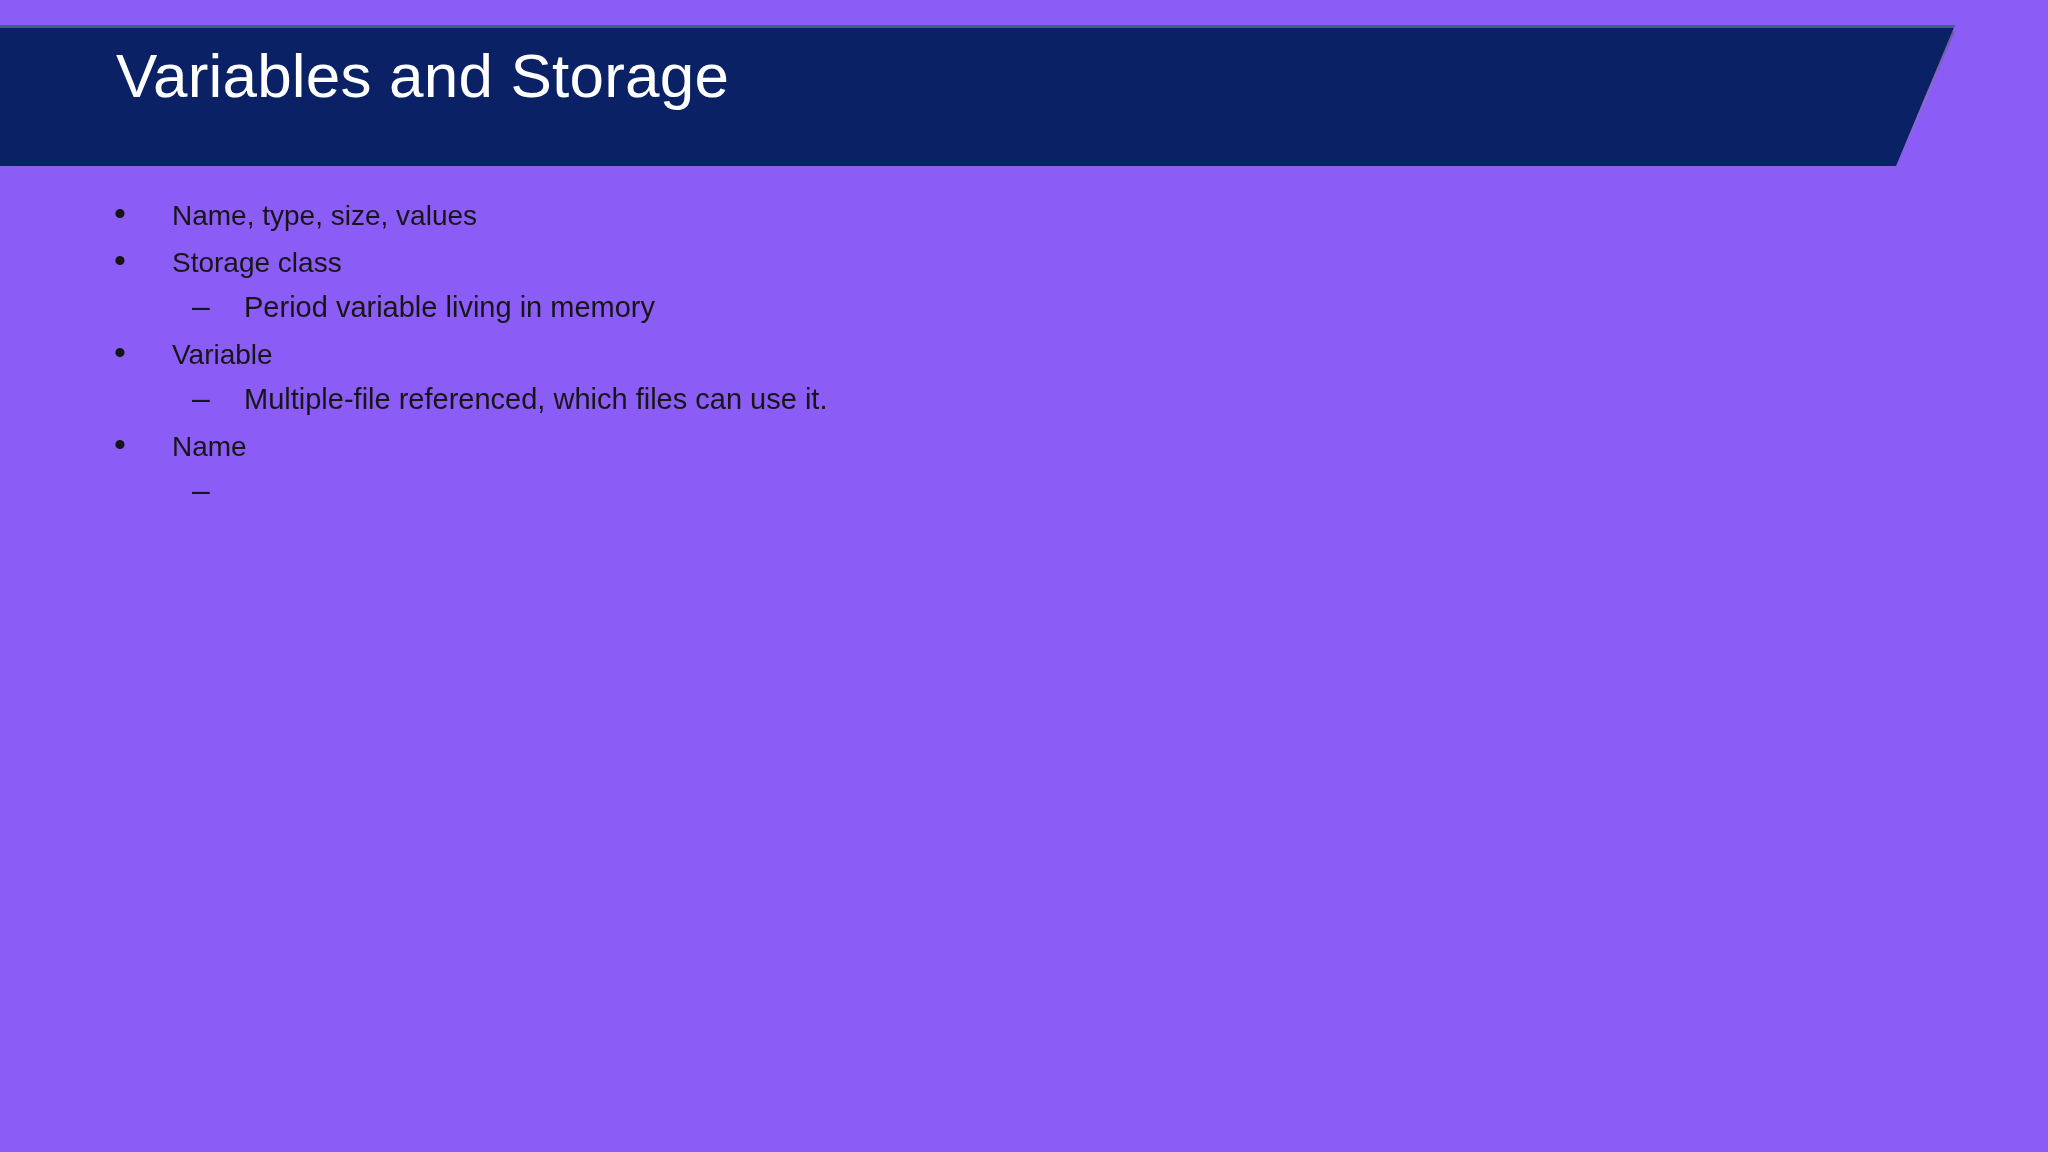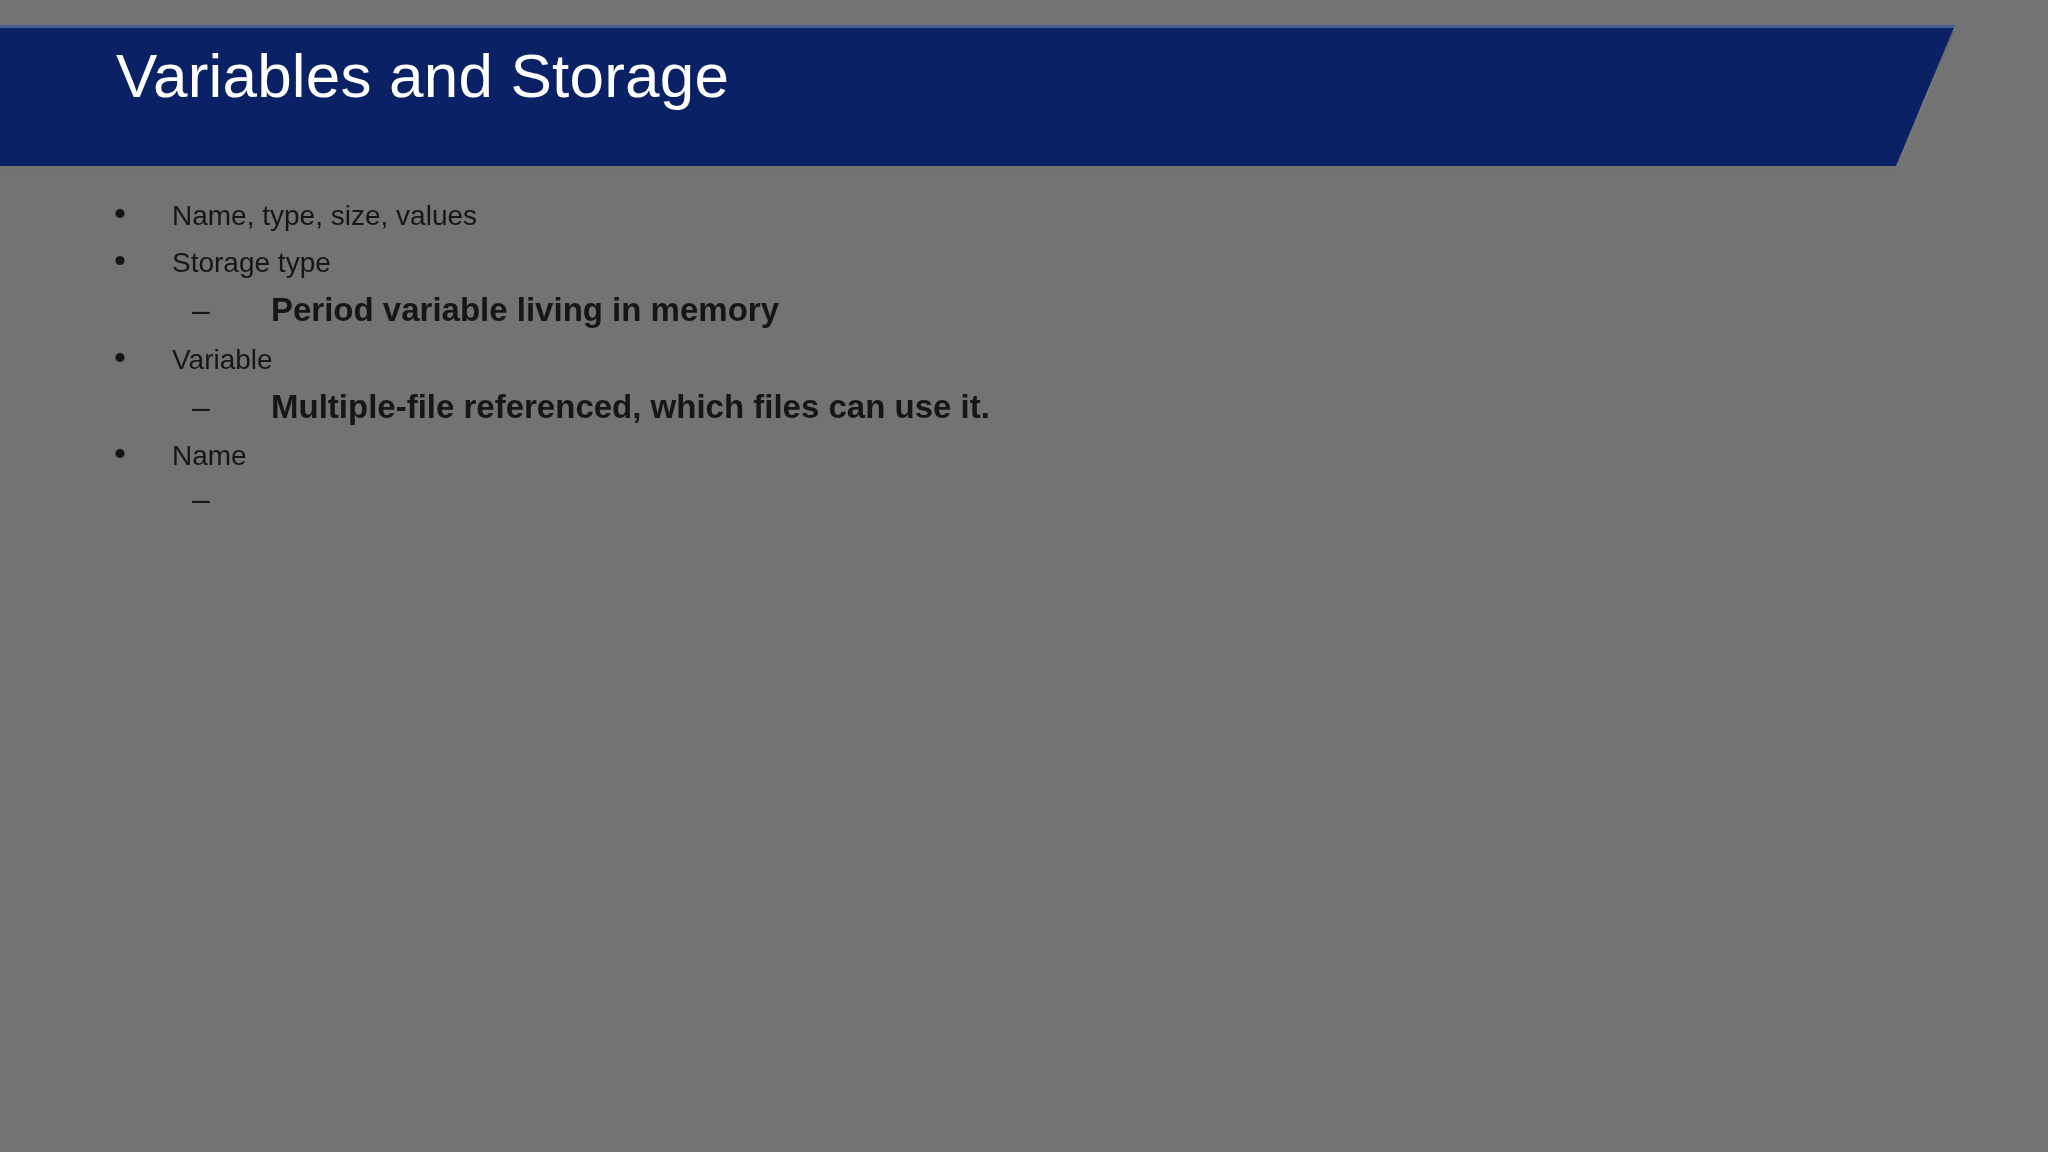--- a/index.html
+++ b/index.html
@@ -14,21 +14,21 @@
     position: relative;
     overflow: hidden;
     font-family: "Liberation Sans", sans-serif;
     -webkit-font-smoothing: antialiased;
   }
 
   
   .slide {
     position: absolute;
     inset: 0;
-    background: #737373;
+    background: #8b5cf6;
   }
 
   
   .title-banner-wrap {
     position: absolute;
     left: 0;
     top: 25px;
     width: 1960px;
     height: 155px;
   }
@@ -115,24 +115,23 @@
   }
   .level2 .marker {
     width: 52px;
     flex: 0 0 52px;
     margin-left: 192px;
     font-size: 32px;
     line-height: 1;
     color: #161616;
   }
   .level2 .btext {
-    font-size: 33px;
+    font-size: 29px;
     line-height: 1.2;
-    font-weight: 700;
-    margin-left: 27px;
+    font-weight: 400;
   }
 </style>
 </head>
 <body>
 
 <div class="slide">
 
   <div class="title-banner-wrap">
     <div class="title-banner-shadow"></div>
     <div class="title-banner"></div>
@@ -142,21 +141,21 @@
 
   <div class="body-content">
 
     <div class="bullet-row level1">
       <span class="marker">•</span>
       <span class="btext">Name, type, size, values</span>
     </div>
 
     <div class="bullet-row level1">
       <span class="marker">•</span>
-      <span class="btext">Storage type</span>
+      <span class="btext">Storage class</span>
     </div>
 
     <div class="bullet-row level2">
       <span class="marker">–</span>
       <span class="btext">Period variable living in memory</span>
     </div>
 
     <div class="bullet-row level1">
       <span class="marker">•</span>
       <span class="btext">Variable</span>

